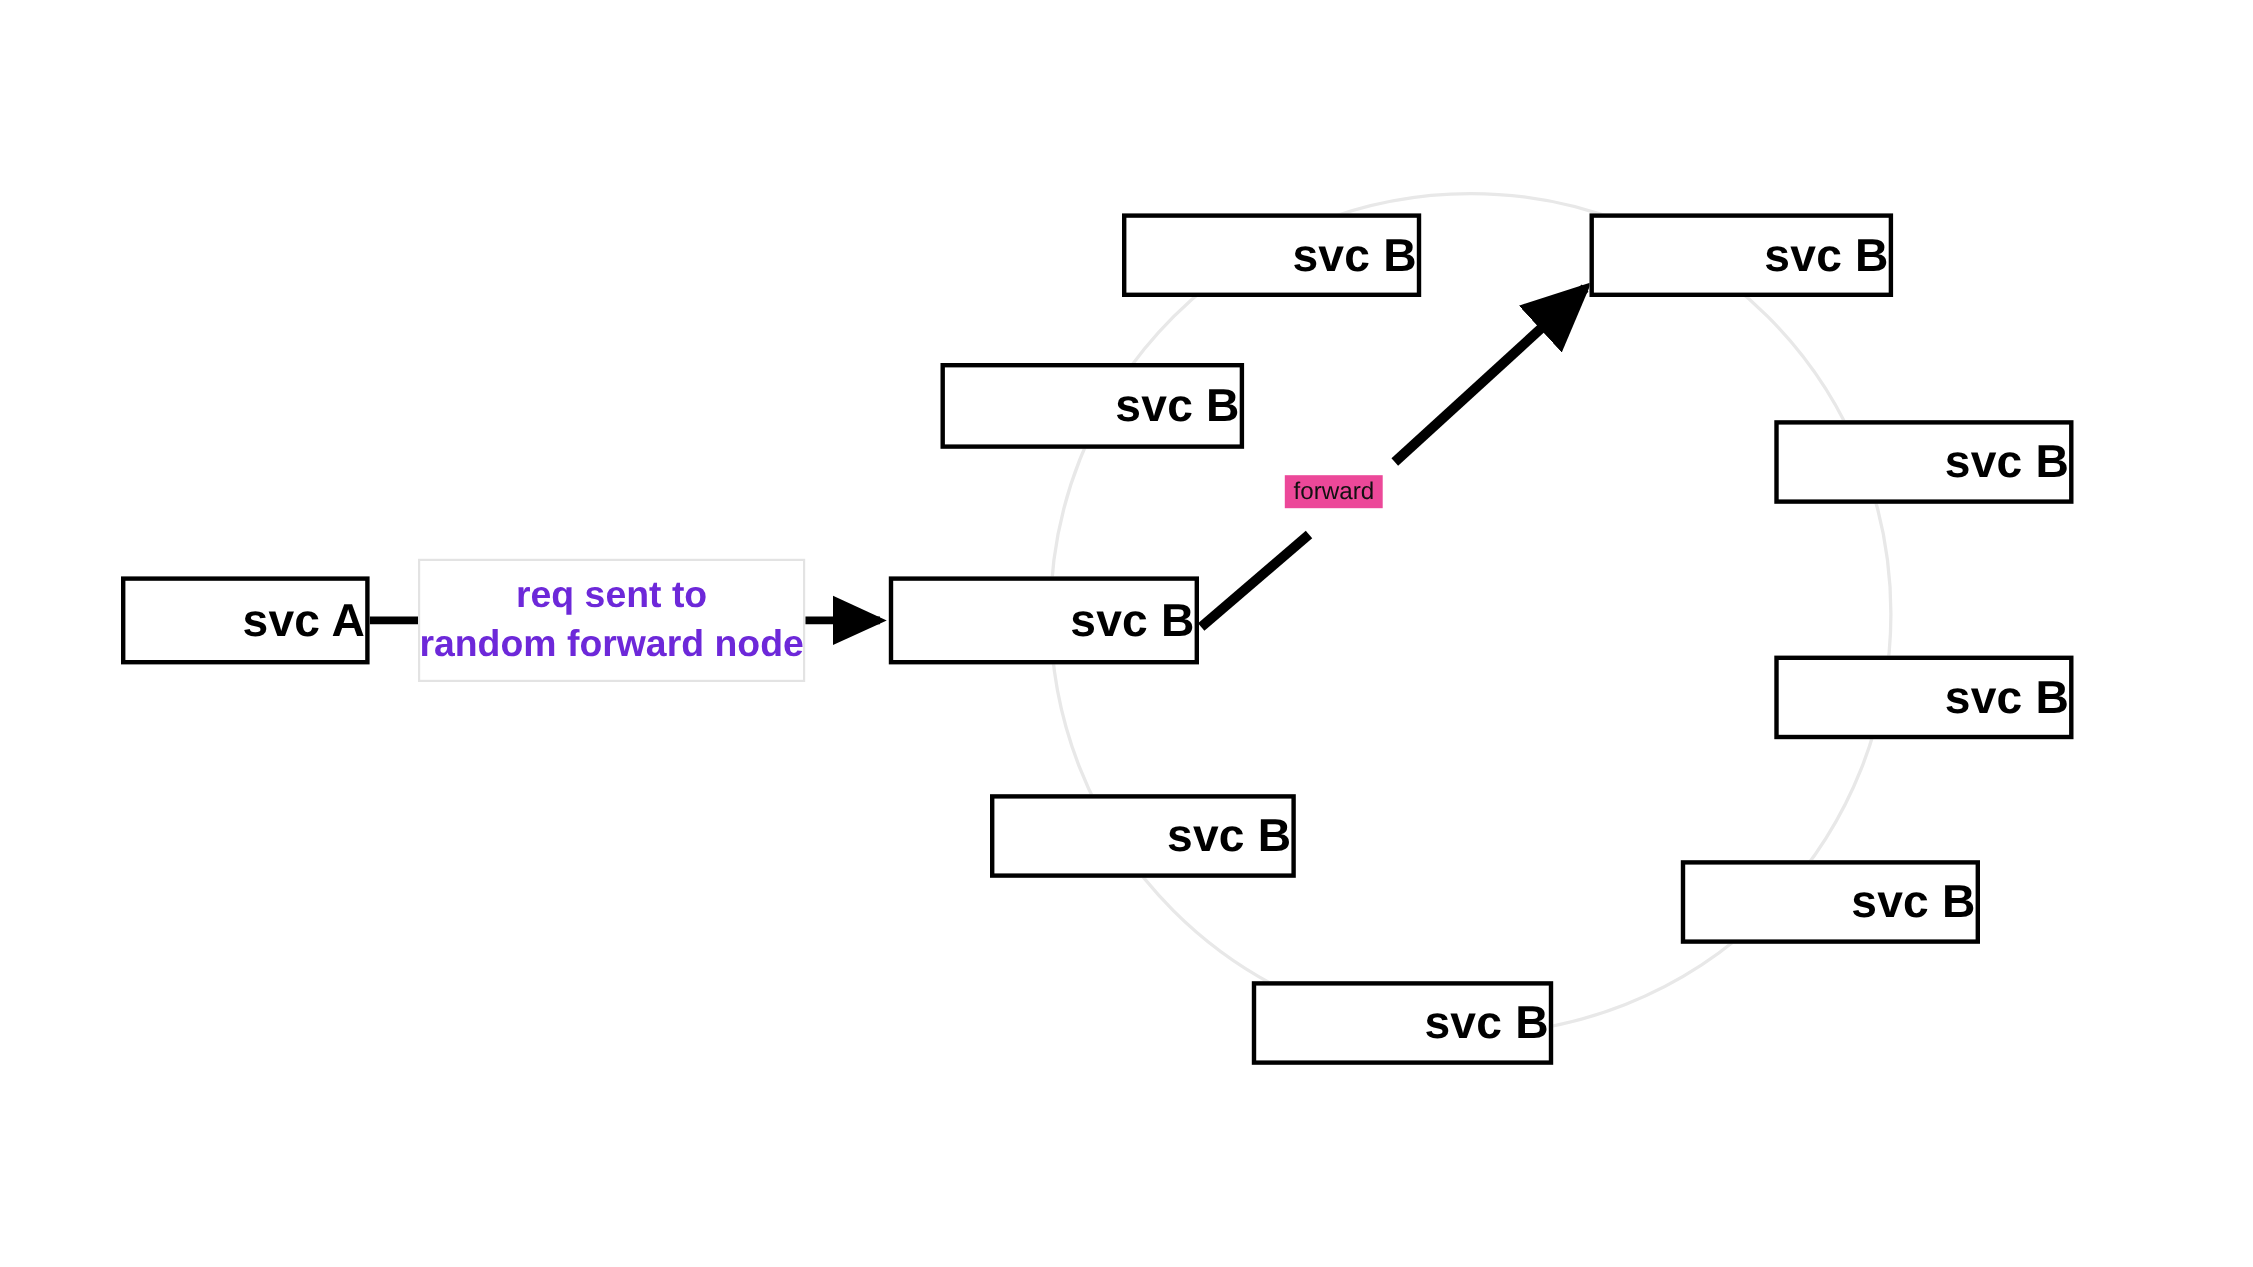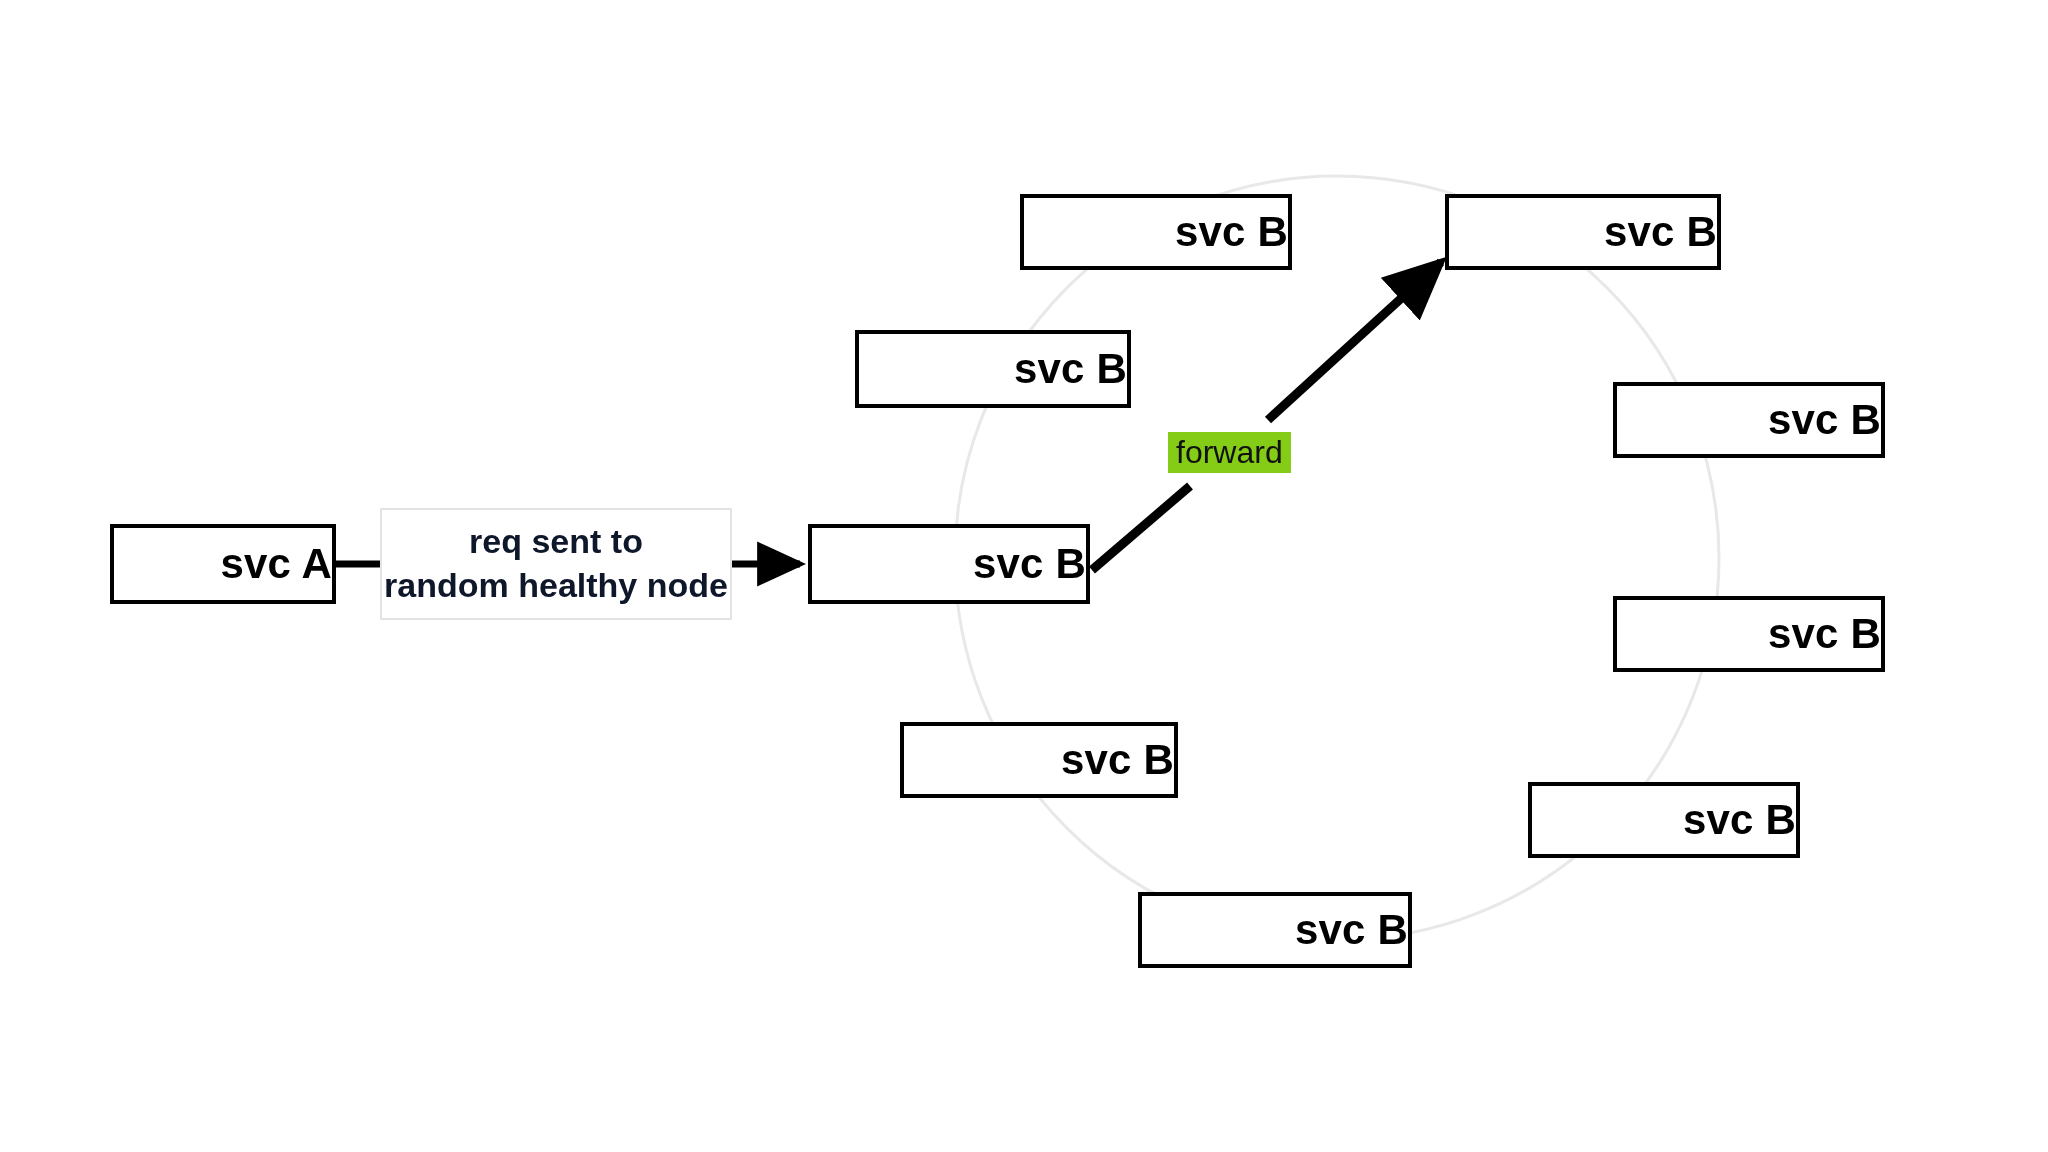--- a/index.html
+++ b/index.html
@@ -42,30 +42,30 @@
     position: absolute;
     box-sizing: border-box;
     background: #ffffff;
     border: 2px solid #e3e3e3;
     display: flex;
     flex-direction: column;
     align-items: center;
     justify-content: center;
     font-size: 34px;
     font-weight: 600;
-    color: #0f172a;
+    color: #6d28d9;
     line-height: 1.28;
     text-align: center;
     white-space: nowrap;
   }
   .edge-label-box span { display: block; }
   .plain-label {
     position: absolute;
-    background: #84cc16;
-    font-size: 32px;
+    background: #ec4899;
+    font-size: 22px;
     font-weight: 400;
     color: #111111;
     white-space: nowrap;
     padding: 2px 8px;
   }
 </style>
 </head>
 <body>
 
 <div id="canvas">
@@ -122,18 +122,18 @@
   <div class="node-box" style="left:1138px; top:892px; width:274px; height:76px;">
     <span>svc B</span>
   </div>
 
   <div class="node-box" style="left:900px; top:722px; width:278px; height:76px;">
     <span>svc B</span>
   </div>
 
   <div class="edge-label-box" style="left:380px; top:508px; width:352px; height:112px;">
     <span>req sent to</span>
-    <span>random healthy node</span>
+    <span>random forward node</span>
   </div>
 
   <div class="plain-label" style="left:1168px; top:432px;">forward</div>
 
 </div>
 
 </body></html>

